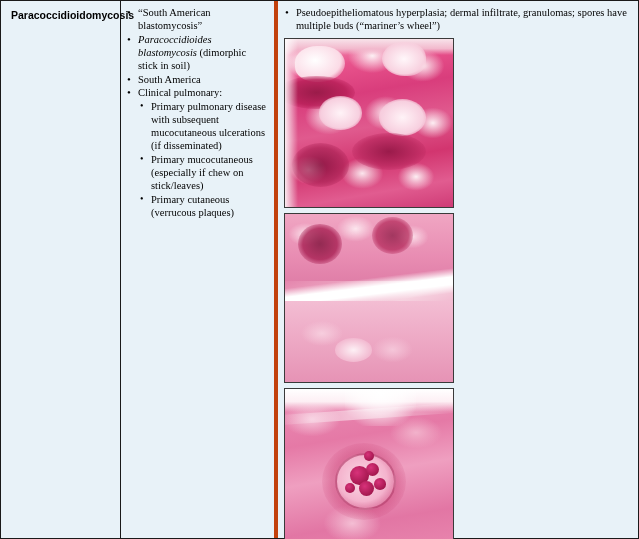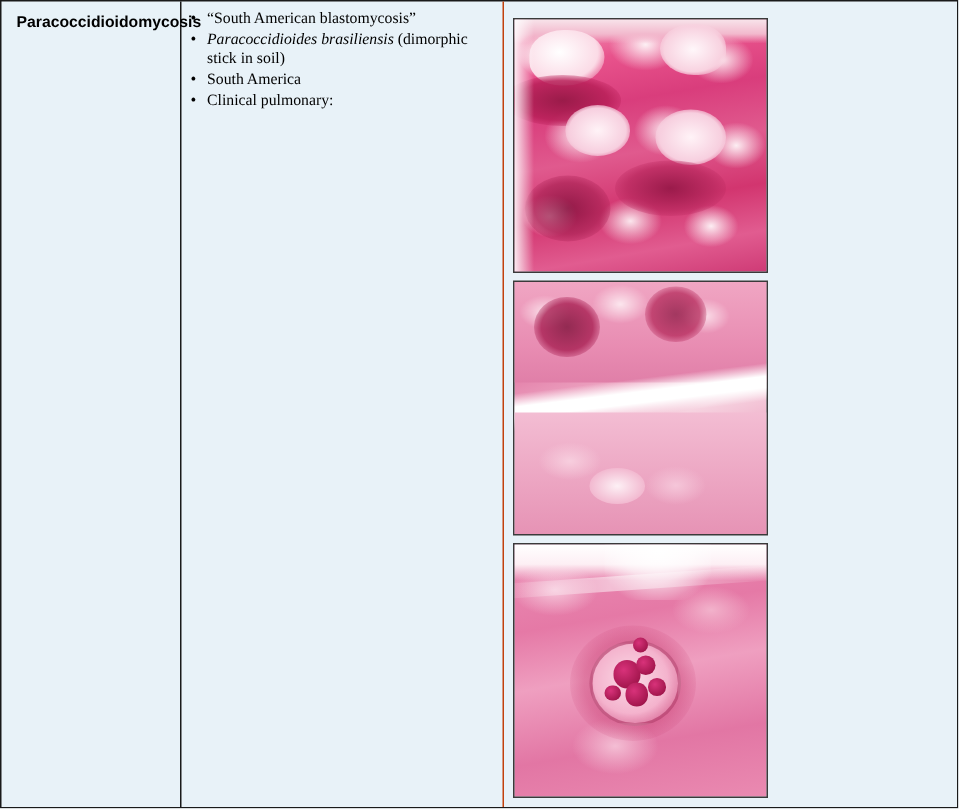--- a/index.html
+++ b/index.html
@@ -33,21 +33,21 @@
     box-sizing: border-box;
     padding: 6px 8px 6px 8px;
     position: relative;
   }
   .col-term {
     width: 120px;
     border-right: 1px solid #1a1a1a;
   }
   .col-facts {
     width: 215px;
-    border-right: 1px solid #c2410c;
+    border-right: 4px solid #c2410c;
     padding-left: 5px;
   }
   .col-path {
     flex: 1 1 auto;
     padding-left: 6px;
     padding-right: 8px;
   }
   .term {
     font-family: "Liberation Sans", sans-serif;
     font-weight: bold;
@@ -304,29 +304,37 @@
 <div class="page">
   <div class="table">
 
     <div class="col col-term">
       <div class="term">Paracoccidioidomycosis</div>
     </div>
 
     <div class="col col-facts">
       <ul class="bullets">
         <li><span>“South American blastomycosis”</span></li>
-        <li><span class="italic">Paracoccidioides brasiliensis</span><span> (dimorphic stick in soil)</span></li>
+        <li><span class="italic">Paracoccidioides blastomycosis</span><span> (dimorphic stick in soil)</span></li>
         <li><span>South America</span></li>
         <li>
           <span>Clinical pulmonary:</span>
+          <ul class="subbullets">
+            <li><span>Primary pulmonary disease with subsequent mucocutaneous ulcerations (if disseminated)</span></li>
+            <li><span>Primary mucocutaneous (especially if chew on stick/leaves)</span></li>
+            <li><span>Primary cutaneous (verrucous plaques)</span></li>
+          </ul>
         </li>
       </ul>
     </div>
 
     <div class="col col-path">
+      <ul class="bullets">
+        <li><span>Pseudoepitheliomatous hyperplasia; dermal infiltrate, granulomas; spores have multiple buds (“mariner’s wheel”)</span></li>
+      </ul>
 
       <div class="imgstack">
         <div class="micro micro1">
           <div class="top-band"></div>
           <div class="pale1"></div>
           <div class="pale2"></div>
           <div class="dark1"></div>
           <div class="pale3"></div>
           <div class="pale4"></div>
           <div class="dark2"></div>

